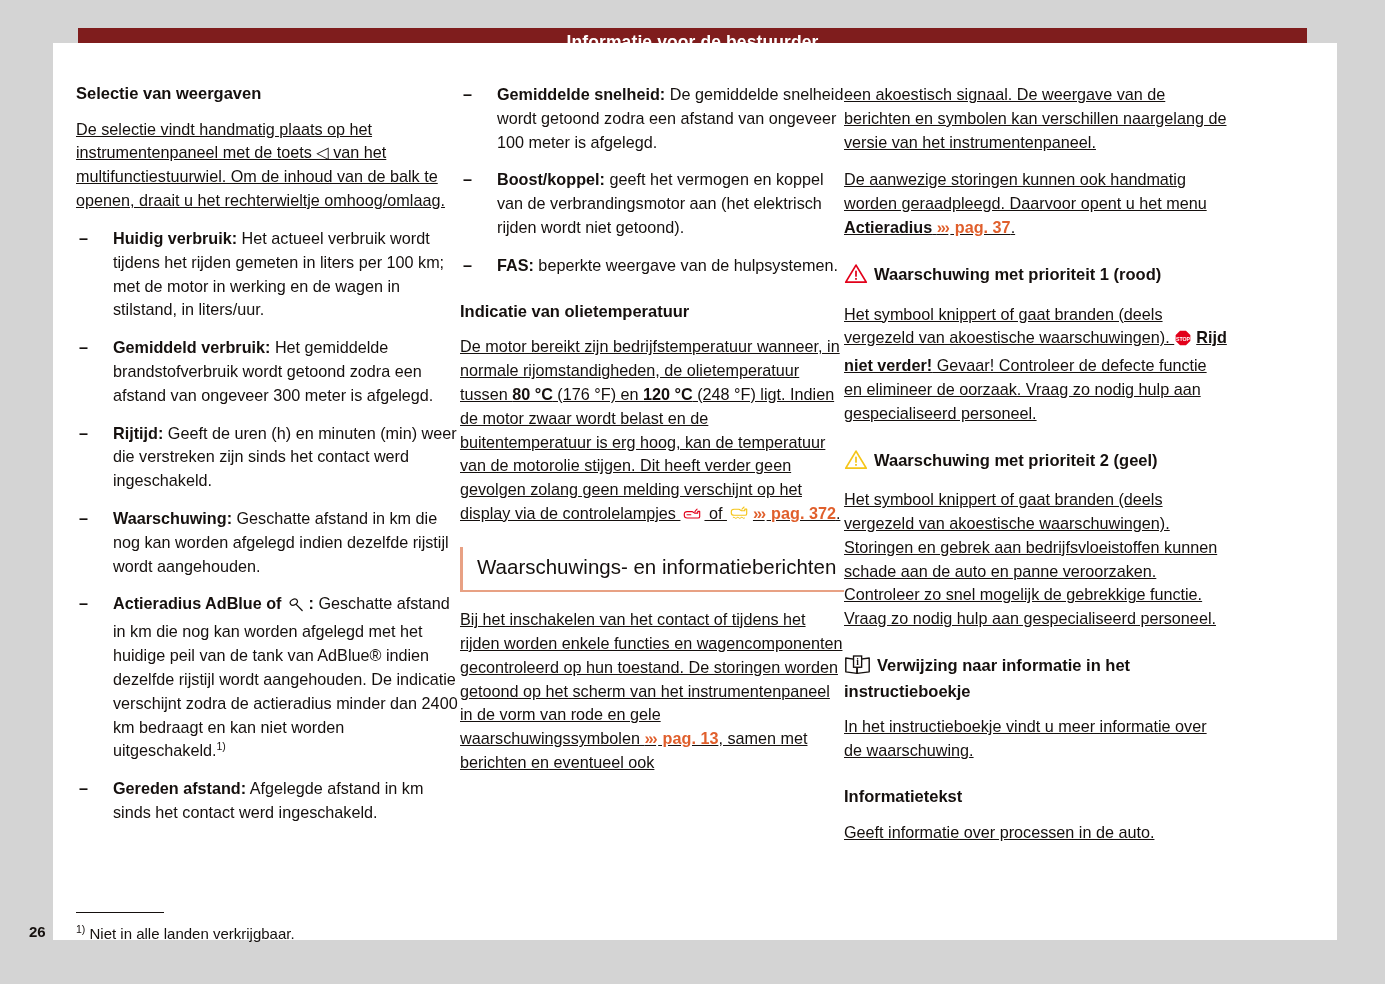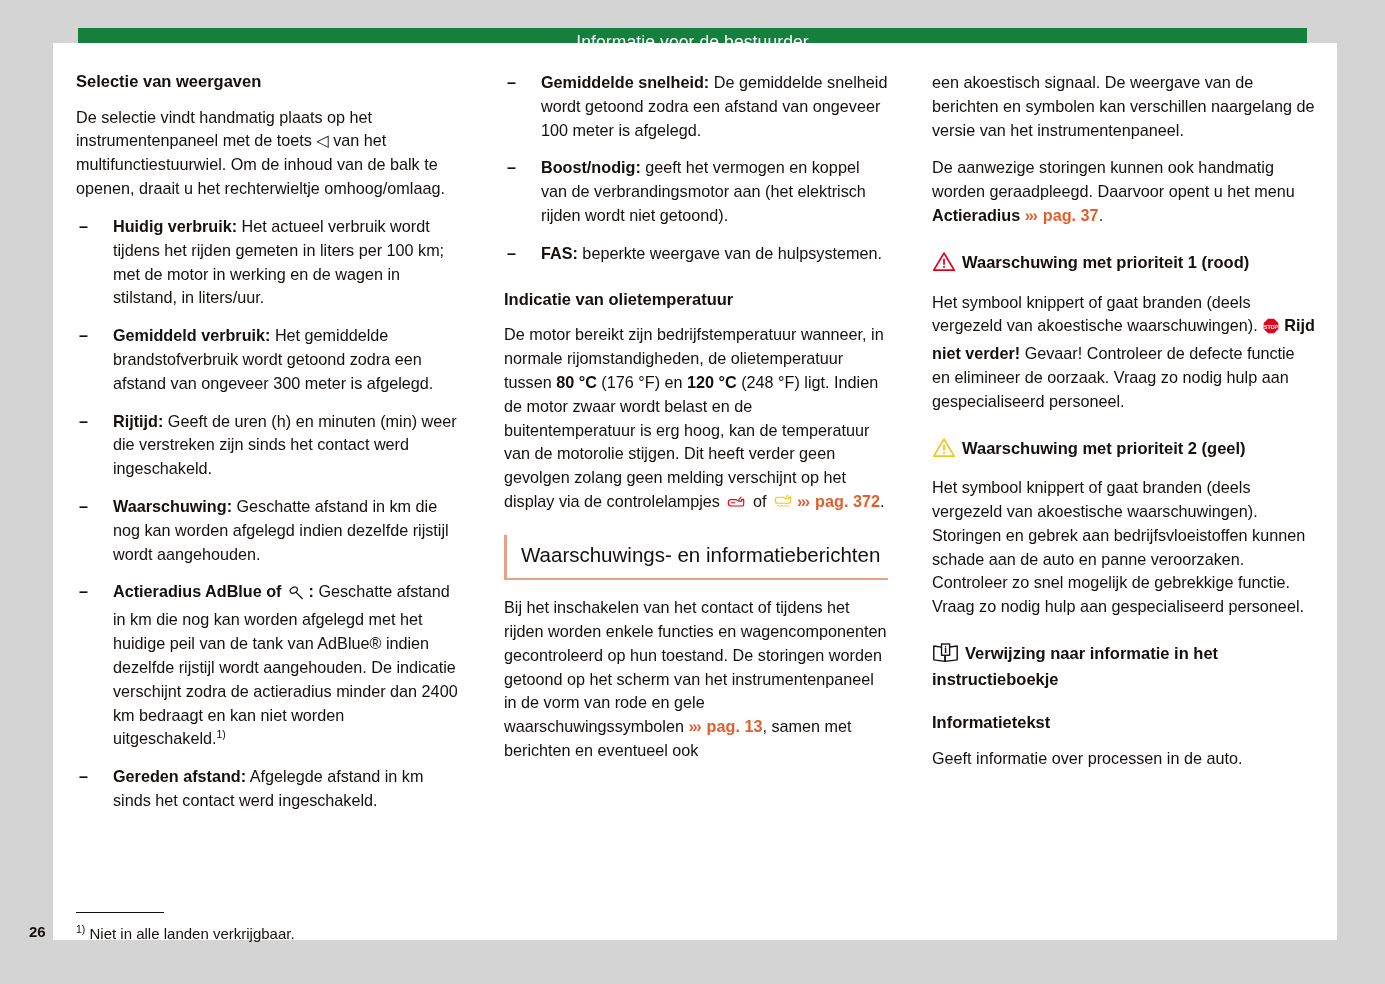--- a/index.html
+++ b/index.html
@@ -22,65 +22,65 @@
     height: 897px;
     background: #ffffff;
   }
 
   .header-bar {
     position: absolute;
     left: 78px;
     top: 28px;
     width: 1229px;
     height: 28px;
-    background: #15803d;
+    background: #7f1d1d;
     color: #ffffff;
     font-size: 17.5px;
-    font-weight: normal;
+    font-weight: bold;
     letter-spacing: 0.1px;
     display: flex;
     align-items: center;
     justify-content: center;
   }
 
   .page-number {
     position: absolute;
     left: 29px;
     top: 923px;
     font-size: 15px;
     font-weight: bold;
     color: #15100e;
   }
 
   .columns {
     position: absolute;
     left: 23px;
-    top: 28px;
+    top: 40px;
     width: 1240px;
     display: flex;
-    gap: 44px;
   }
   .col {
     width: 384px;
   }
 
   h3.sec {
     font-size: 16.5px;
     font-weight: bold;
     color: #15100e;
     margin: 0 0 14px 0;
     line-height: 1.25;
   }
   h3.sec.spaced { margin-top: 23px; }
 
   p.body {
     font-size: 16.2px;
     line-height: 1.47;
     color: #15100e;
     margin: 0 0 14px 0;
+    text-decoration: underline;
   }
 
   ul.dashlist {
     list-style: none;
     margin: 0;
     padding: 0;
   }
   ul.dashlist > li {
     position: relative;
     padding-left: 37px;
@@ -213,21 +213,21 @@
 
     <div class="col">
 
       <ul class="dashlist">
         <li>
           <span class="dash">–</span>
           <b>Gemiddelde snelheid:</b><span> De gemiddelde snelheid wordt getoond zodra een afstand van ongeveer 100 meter is afgelegd.</span>
         </li>
         <li>
           <span class="dash">–</span>
-          <b>Boost/nodig:</b><span> geeft het vermogen en koppel van de verbrandingsmotor aan (het elektrisch rijden wordt niet getoond).</span>
+          <b>Boost/koppel:</b><span> geeft het vermogen en koppel van de verbrandingsmotor aan (het elektrisch rijden wordt niet getoond).</span>
         </li>
         <li>
           <span class="dash">–</span>
           <b>FAS:</b><span> beperkte weergave van de hulpsystemen.</span>
         </li>
       </ul>
 
       <h3 class="sec spaced">Indicatie van olietemperatuur</h3>
 
       <p class="body"><span>De motor bereikt zijn bedrijfstemperatuur wanneer, in normale rijomstandigheden, de olietemperatuur tussen </span><b>80 °C</b><span> (176 °F) en </span><b>120 °C</b><span> (248 °F) ligt. Indien de motor zwaar wordt belast en de buitentemperatuur is erg hoog, kan de temperatuur van de motorolie stijgen. Dit heeft verder geen gevolgen zolang geen melding verschijnt op het display via de controlelampjes </span><span class="icn" style="margin:0 2px;">
@@ -292,20 +292,21 @@
       <h3 class="sec spaced"><span class="icn" style="vertical-align:-5px;">
           <svg width="27" height="22" viewBox="0 0 30 24">
             <path d="M2 4.3 L2 19.6 L14.5 21.3 L14.5 6.0 Z" fill="none" stroke="#15100e" stroke-width="1.6" stroke-linejoin="round"></path>
             <path d="M28 4.3 L28 19.6 L14.5 21.3 L14.5 6.0 Z" fill="none" stroke="#15100e" stroke-width="1.6" stroke-linejoin="round"></path>
             <rect x="10.6" y="2.0" width="9.0" height="12.5" fill="#ffffff" stroke="#15100e" stroke-width="1.5"></rect>
             <text x="15.1" y="12.0" font-family="Liberation Serif, serif" font-size="10.5" font-weight="bold" fill="#15100e" text-anchor="middle">i</text>
           </svg>
         </span><span>Verwijzing naar informatie in het instructieboekje</span>
       </h3>
 
+      <p class="body">In het instructieboekje vindt u meer informatie over de waarschuwing.</p>
 
       <h3 class="sec spaced">Informatietekst</h3>
 
       <p class="body">Geeft informatie over processen in de auto.</p>
 
     </div>
 
   </div>
 
   <div class="footnote-rule"></div>

